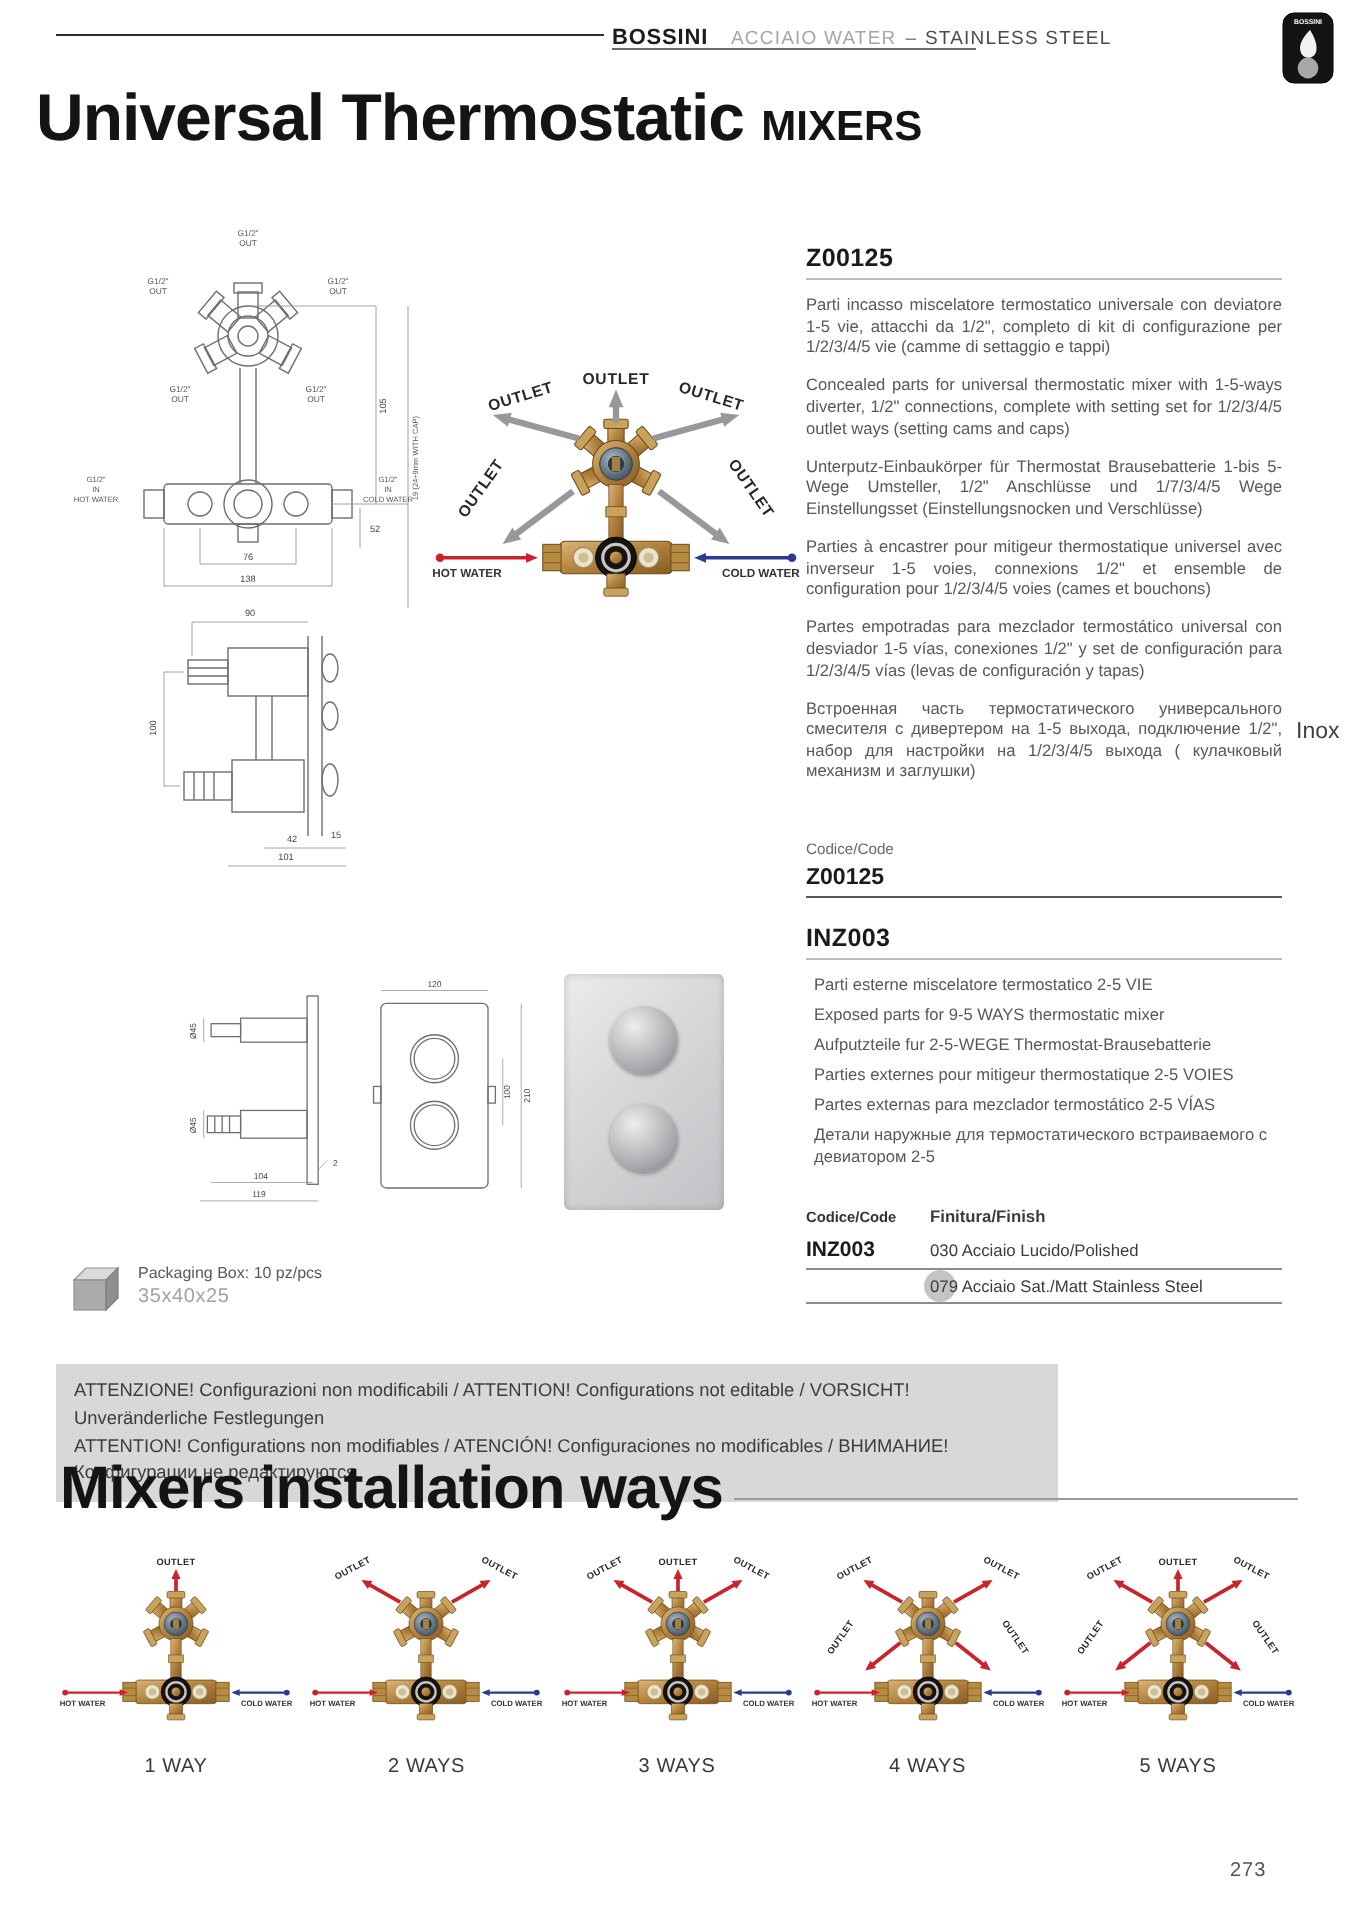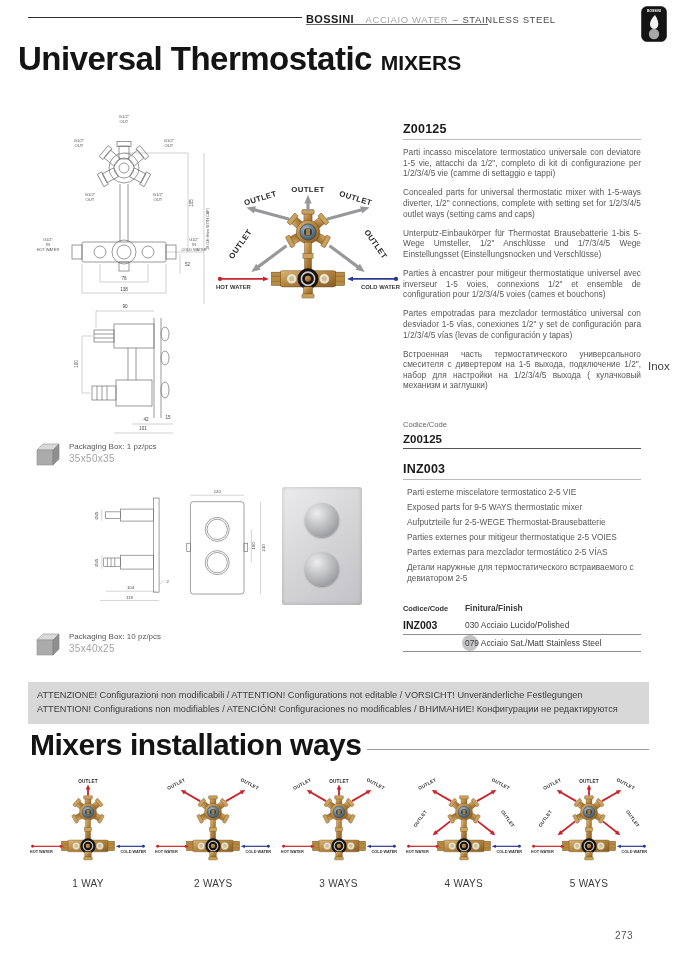--- a/index.html
+++ b/index.html
@@ -50,21 +50,21 @@
   .ft-row{display:flex;align-items:center;padding:3px 0;min-height:15px;border-bottom:1px solid #8d8d8d}
   .ft-row.head{border-bottom:none;font-size:7.4px;font-weight:700;color:#333;min-height:13px}
   .ft-c1{width:62px;flex:0 0 62px}
   .ft-c2{flex:1;font-size:8.4px;color:#3c3c3c}
   .ft-code{font-weight:700;font-size:10.5px;color:#1a1a1a}
   .ft-hl{position:relative;display:inline-block}
   .hdot{position:absolute;left:-3px;top:-3.5px;width:16px;height:16px;border-radius:50%;background:#c4c4c6;z-index:0}
   .ft-hl .txt{position:relative;z-index:1}
 
   
-  .banner{left:28px;top:682px;width:621px;background:#d8d8d8;padding:7px 9px;
+  .banner{left:28px;top:682px;width:501px;background:#d8d8d8;padding:7px 9px;
           font-size:9.2px;line-height:1.5;color:#3c3c3c}
 
   
   .ways-row{left:28px;top:778px;width:621px;display:flex;justify-content:space-between}
   .way-fig{width:120px}
   .way-svg{width:120px;height:96px;display:block}
   .way-label{font-size:10px;color:#3a3a3a;text-align:center;margin-top:4px;letter-spacing:.3px}
 
   
   svg text{font-family:"Liberation Sans",sans-serif}
@@ -329,31 +329,20 @@
 
         <p>Partes empotradas para mezclador termostático universal con desviador 1-5 vías, conexiones 1/2" y set de configuración para 1/2/3/4/5 vías (levas de configuración y tapas)</p>
 
         <p>Встроенная часть термостатического универсального смесителя с дивертером на 1-5 выхода, подключение 1/2", набор для настройки на 1/2/3/4/5 выхода ( кулачковый механизм и заглушки)</p>
 
     </div>
   </div>
 
   <div class="abs side-label">Inox</div>
 
-  <div class="abs pack pack1">
-    <svg width="26" height="26" viewBox="0 0 26 26">
-      <polygon points="2,10 8,4 24,4 18,10" fill="#dadada" stroke="#8f8f8f" stroke-width="0.6"></polygon>
-      <rect x="2" y="10" width="16" height="15" fill="#ababab" stroke="#8f8f8f" stroke-width="0.6"></rect>
-      <polygon points="18,10 24,4 24,19 18,25" fill="#8f8f8f" stroke="#7d7d7d" stroke-width="0.6"></polygon>
-    </svg>
-    <div>
-      <div class="pack-label">Packaging Box: 1 pz/pcs</div>
-      <div class="pack-size">35x50x35</div>
-    </div>
-  </div>
 
   <div class="abs code-block">
     <div class="code-label">Codice/Code</div>
     <div class="code-value">Z00125</div>
   </div>
 
   <div class="abs inz-block">
     <div class="sec-head">INZ003</div>
     <div class="desc2">
 

